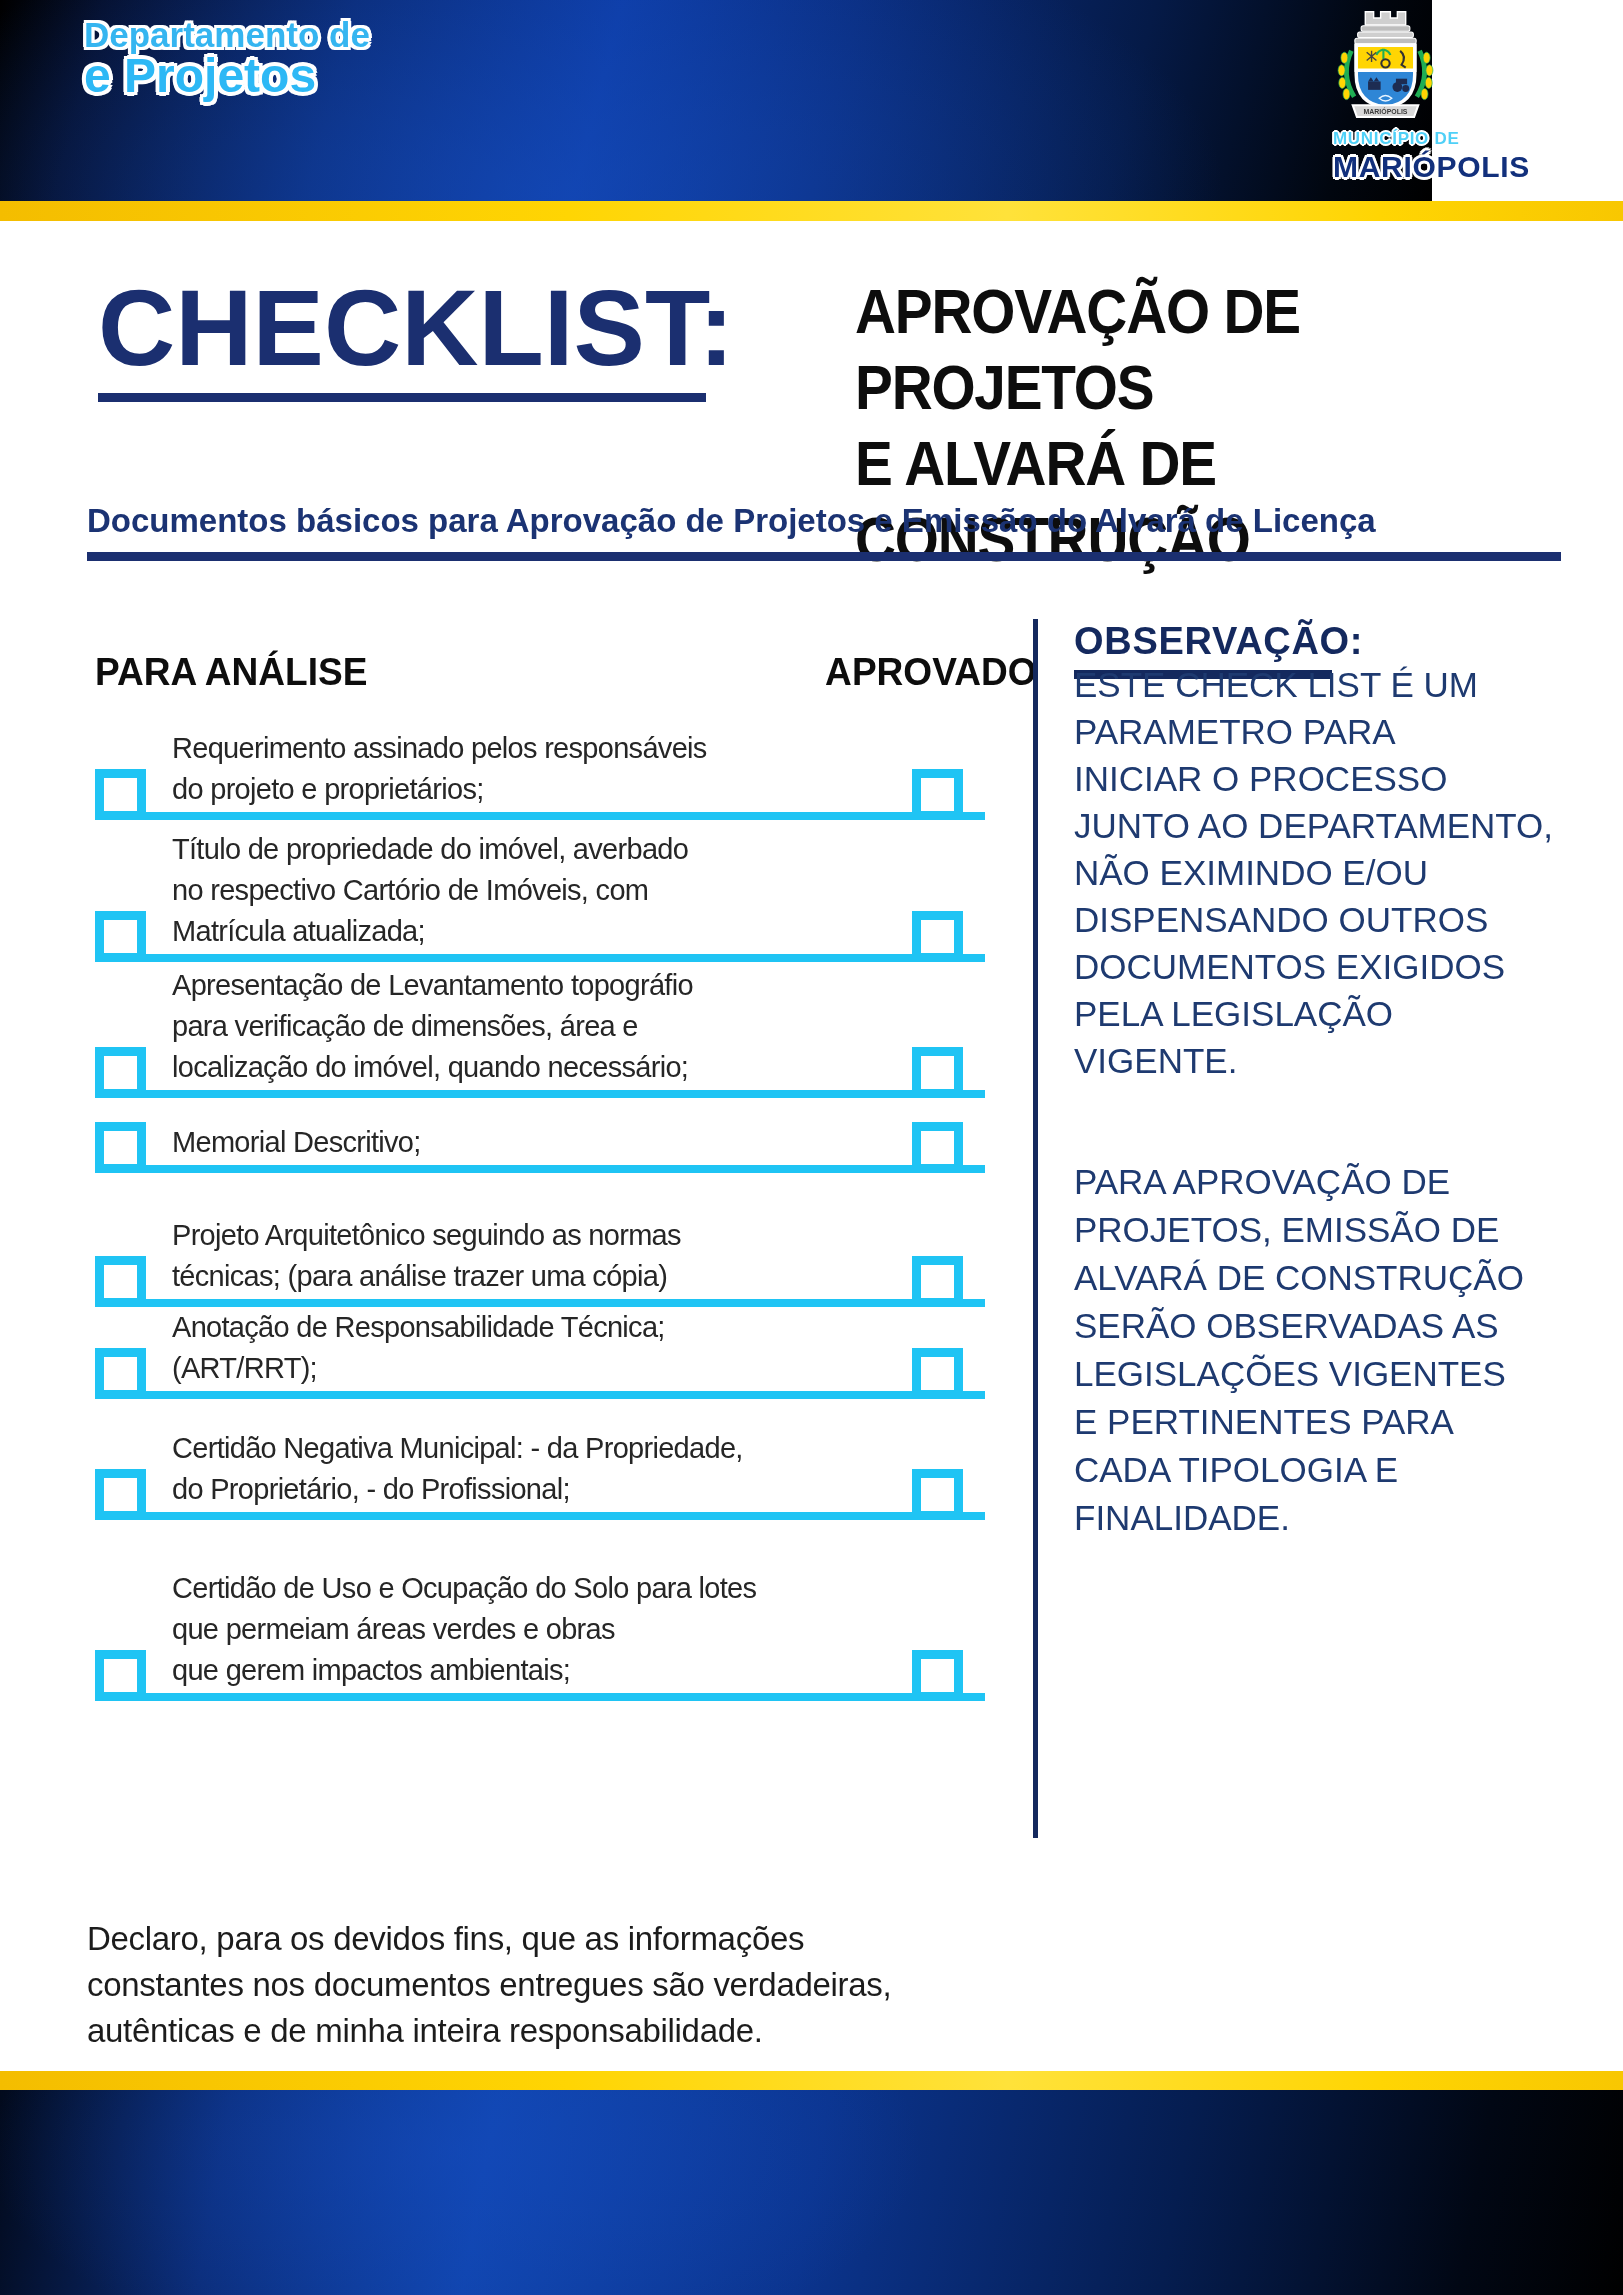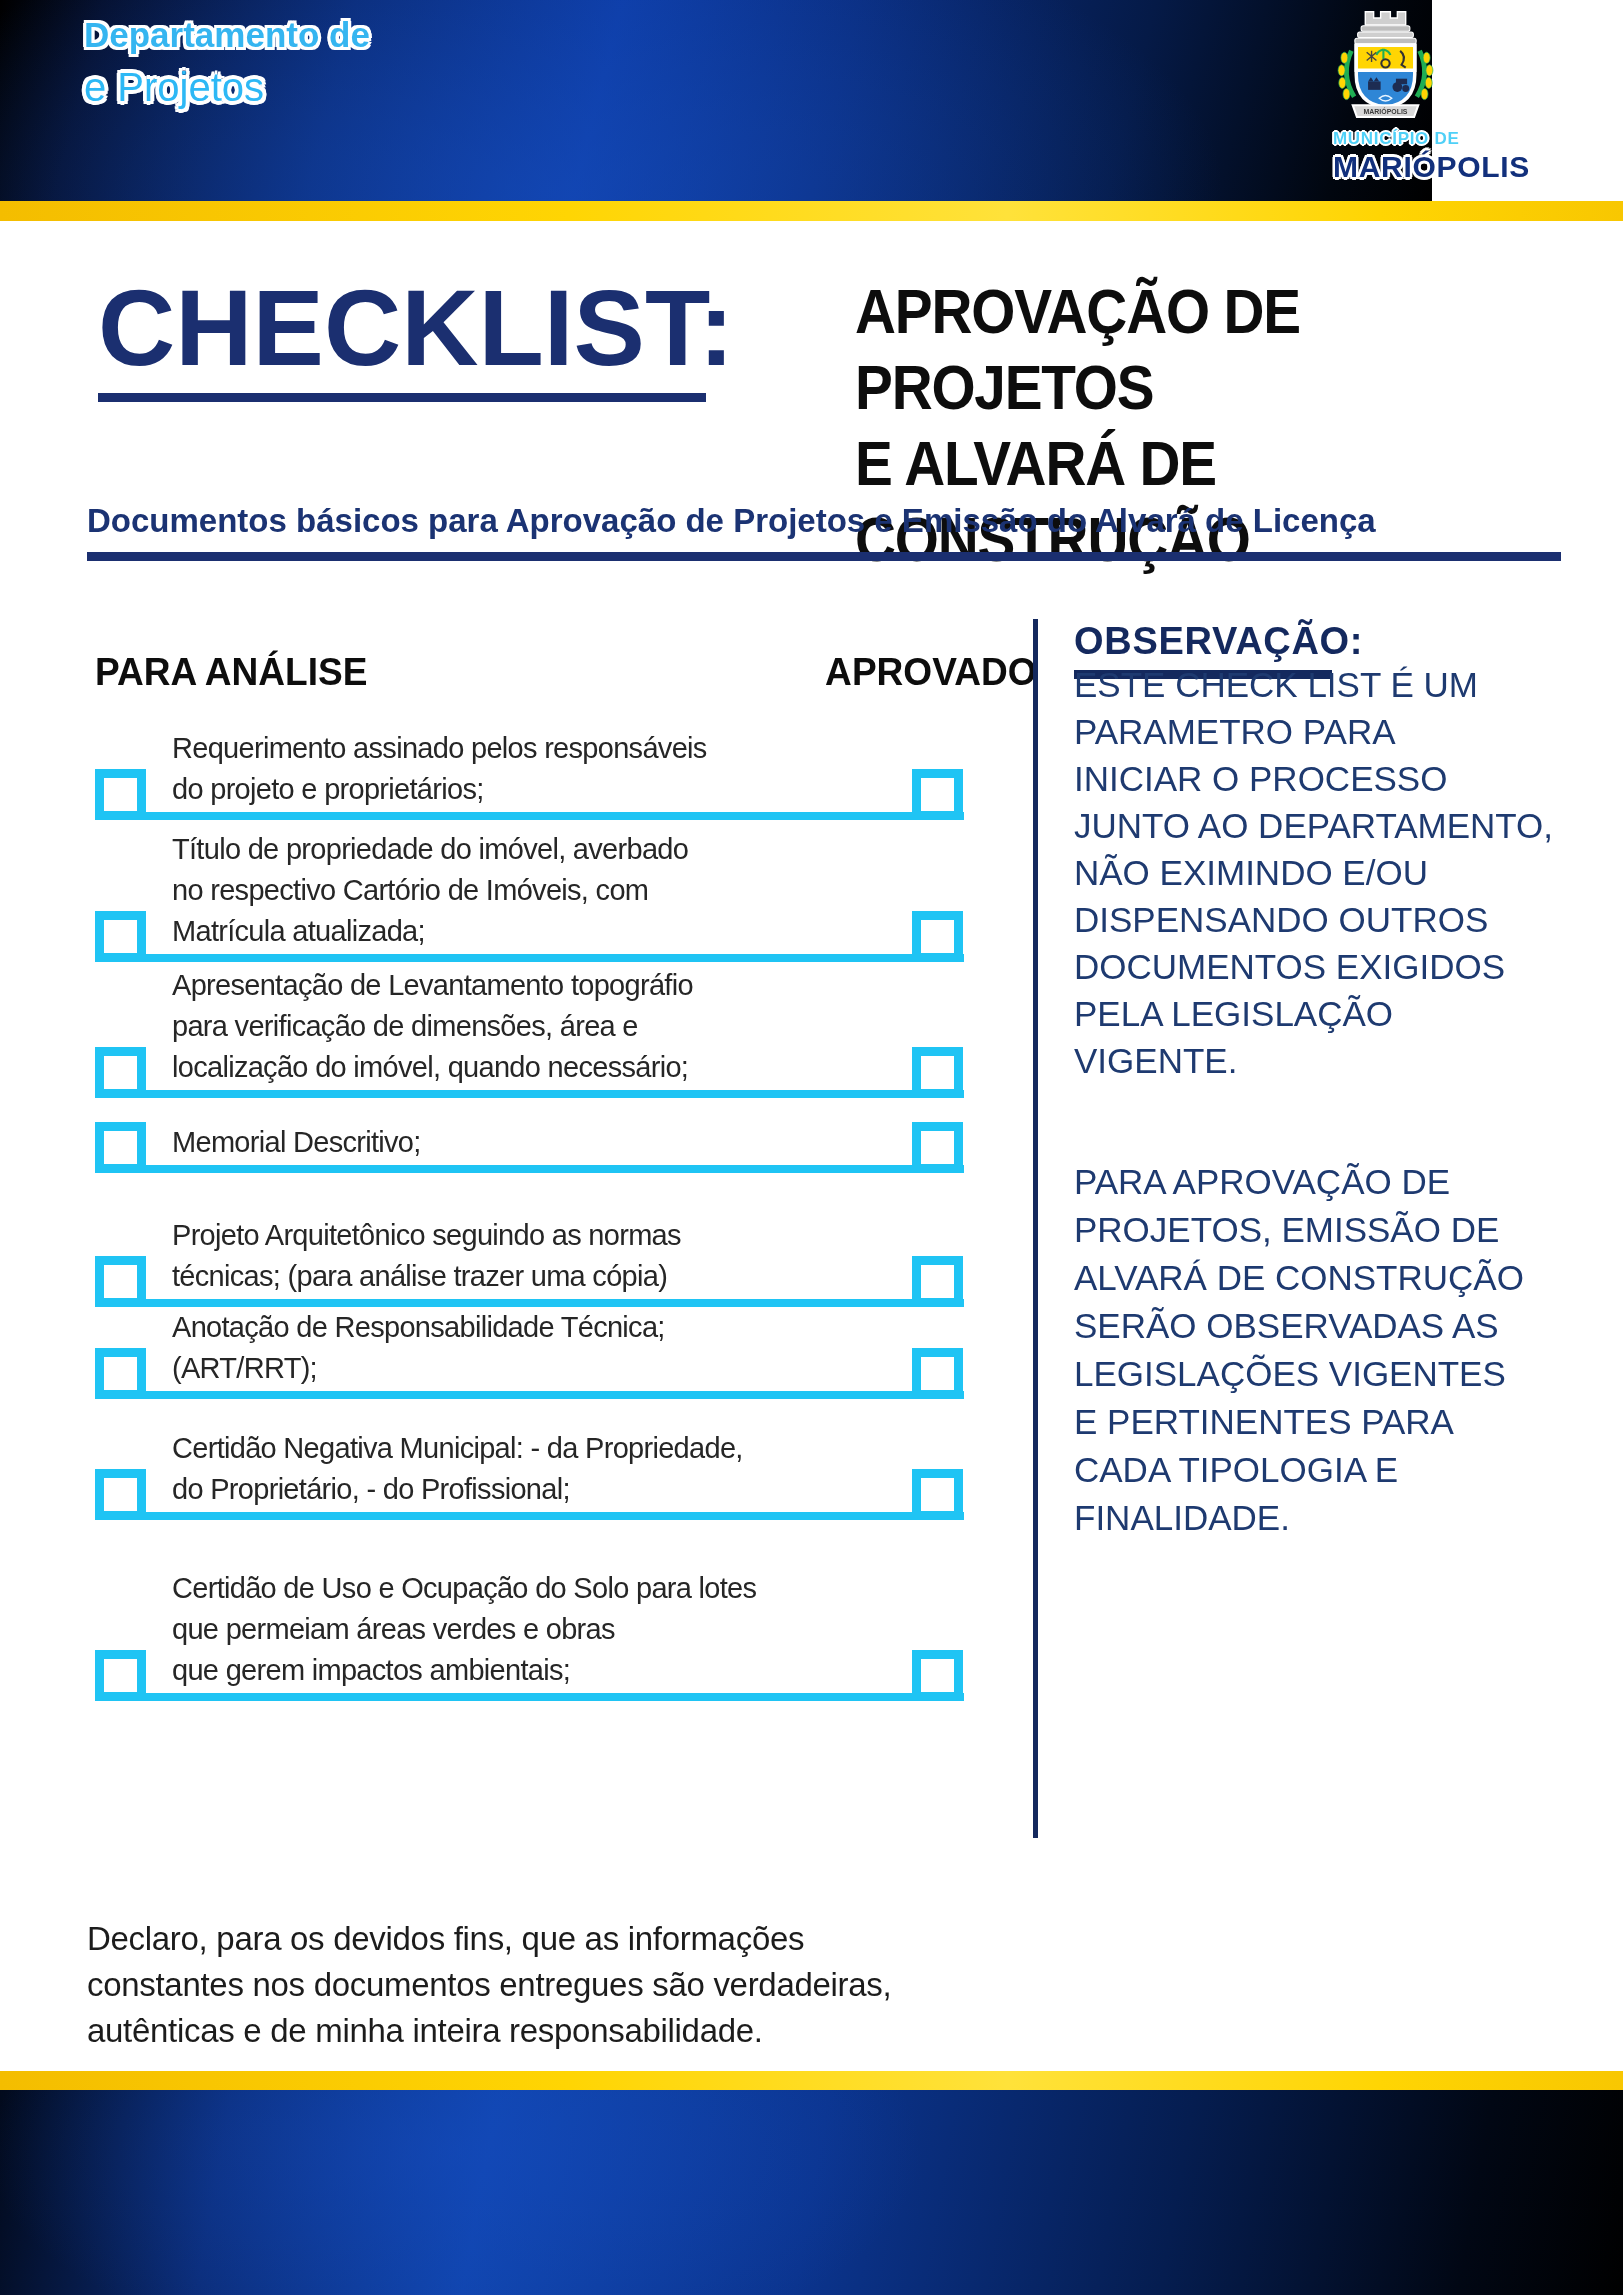--- a/index.html
+++ b/index.html
@@ -16,41 +16,41 @@
   }
   .stripe{position:absolute;left:0;width:1624px;height:19.6px;
     background:linear-gradient(90deg,#f4bd00 0%,#ffd503 35%,#ffe23a 62%,#ffd503 85%,#f8c701 100%);}
   .stripe.top{top:201px;}
   .stripe.bottom{top:2071px;}
   .dept{position:absolute;left:84px;top:17px;line-height:1;}
   .dept .l1{font-size:35px;font-weight:bold;color:#35b5f0;
     text-shadow:-3.3px 0 #fff,3.3px 0 #fff,0 -3.3px #fff,0 3.3px #fff,-2.6px -2.6px #fff,2.6px 2.6px #fff,-2.6px 2.6px #fff,2.6px -2.6px #fff;}
   .dept .l2{font-size:56px;font-weight:bold;color:#12307c;margin-top:5.2px;letter-spacing:-0.7px;
     text-shadow:-3.9px 0 #fff,3.9px 0 #fff,0 -3.9px #fff,0 3.9px #fff,-3.3px -3.3px #fff,3.3px 3.3px #fff,-3.3px 3.3px #fff,3.3px -3.3px #fff;}
-  .dept .l3{font-size:40px;font-weight:normal;color:#2db8f5;margin-top:15px;
+  .dept .l3{font-size:48px;font-weight:bold;color:#2db8f5;margin-top:0;
     text-shadow:-3.9px 0 #fff,3.9px 0 #fff,0 -3.9px #fff,0 3.9px #fff,-3.3px -3.3px #fff,3.3px 3.3px #fff,-3.3px 3.3px #fff,3.3px -3.3px #fff;}
   .brand{position:absolute;left:1333px;top:9.2px;width:275px;text-align:left;line-height:1;}
   .brand .muni{font-size:17px;font-weight:bold;color:#4fd0f7;margin-top:3.9px;letter-spacing:0.7px;
     text-shadow:-2px 0 #fff,2px 0 #fff,0 -2px #fff,0 2px #fff,-1.3px -1.3px #fff,1.3px 1.3px #fff,-1.3px 1.3px #fff,1.3px -1.3px #fff;}
   .brand .name{font-size:30px;font-weight:bold;color:#12307c;margin-top:5.2px;letter-spacing:0.7px;
     text-shadow:-2.6px 0 #fff,2.6px 0 #fff,0 -2.6px #fff,0 2.6px #fff,-2px -2px #fff,2px 2px #fff,-2px 2px #fff,2px -2px #fff;}
   
   .main-title{position:absolute;left:98px;top:275px;font-size:107px;font-weight:bold;color:#1b2f70;
     line-height:1;letter-spacing:0;}
   .main-title-rule{position:absolute;left:98px;top:393px;width:608px;height:9.2px;background:#1b2f70;}
   .right-title{position:absolute;left:855px;top:273px;font-size:63px;font-weight:bold;color:#0d0d0d;
     line-height:76px;letter-spacing:-1.3px;transform:scaleX(.9);transform-origin:left top;white-space:pre-line;}
   .subtitle{position:absolute;left:87px;top:502px;font-size:33px;font-weight:bold;color:#1b3373;letter-spacing:0;}
   .subtitle-rule{position:absolute;left:87px;top:552px;width:1474px;height:8.5px;background:#1b2f70;}
   
   .col-head{font-size:39px;font-weight:bold;color:#0d0d0d;line-height:1;}
   .col-head.left{position:absolute;left:95px;top:652px;transform:scaleX(.95);transform-origin:left top;}
   .col-head.right{position:absolute;right:588px;top:652px;transform:scaleX(.95);transform-origin:right top;}
   .divider{position:absolute;left:1033px;top:619px;width:5.2px;height:1219px;background:#14295e;}
-  .row{position:absolute;left:95px;width:869px;height:51px;}
+  .row{position:absolute;left:95px;width:869px;height:51px;padding-left:21px;}
   .row .underline{position:absolute;left:0;bottom:0;width:100%;height:8.5px;background:#1fc4f4;}
   .row .box{position:absolute;bottom:0;width:51px;height:51px;box-sizing:border-box;
     border:9.2px solid #1fc4f4;background:#fff;}
   .row .box.l{left:0;}
   .row .box.r{left:817px;}
   .row .txt{position:absolute;left:77px;bottom:10.5px;font-size:29px;line-height:41px;color:#262626;
     letter-spacing:-0.7px;white-space:pre-line;}
   
   .obs-head{position:absolute;left:1074px;top:622px;font-size:38px;font-weight:bold;color:#14295e;
     letter-spacing:0.7px;line-height:1;}

